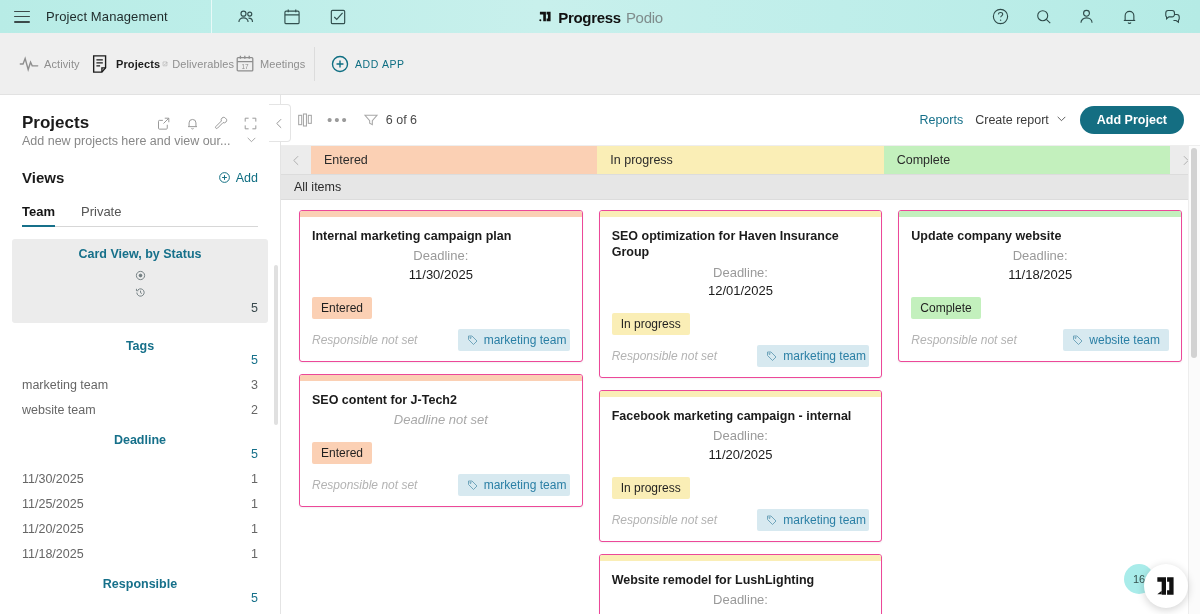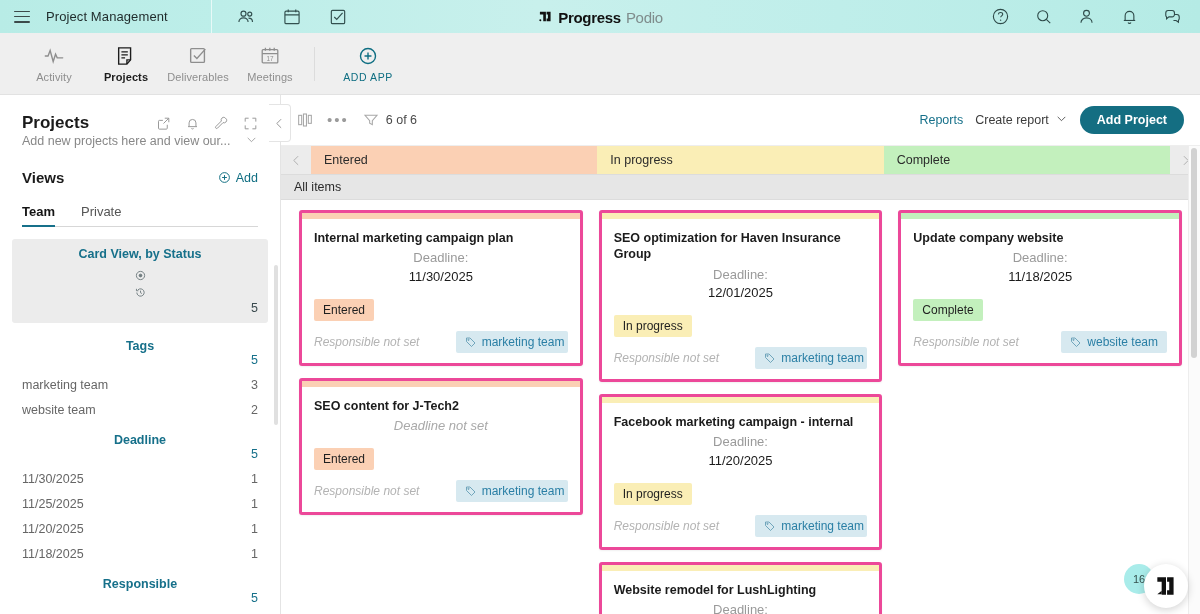--- a/index.html
+++ b/index.html
@@ -46,21 +46,21 @@
   .appnav {
     height: 62px;
     background:#efefef;
     display:flex; align-items:center;
     padding-left: 18px;
     border-bottom:1px solid #e2e2e2;
     position:relative;
   }
   .appnav-item {
     width: 72px;
-    display:flex; flex-direction:column; align-items:center; gap:4px;
+    display:flex; flex-direction:row; align-items:center; gap:4px;
     cursor:pointer;
     color:#8e8e8e;
   }
   .appnav-item.active { color:#1d1d1d; }
   .appnav-item .ic { width:22px; height:22px; }
   .appnav-item .ic svg { width:100%; height:100%; }
   .appnav-item .lb { font-size:11px; letter-spacing:.1px;}
   .appnav-item.active .lb { font-weight:bold; color:#1d1d1d;}
   .appnav-sep { width:1px; height:34px; background:#dcdcdc; margin:0 14px 0 8px;}
   .appnav-item.addapp { color:#0e6e82; width:78px;}
@@ -141,21 +141,21 @@
   .bh-cols { flex:1; display:flex; }
   .bh-col { flex:1; display:flex; align-items:center; padding-left:13px; font-size:12.5px; color:#2b2b2b;}
   .allitems-row {
     height:26px; background:#e6e6e6; display:flex; align-items:center;
     padding-left:13px; font-size:12.5px; color:#2b2b2b;
     border-top:1px solid #dcdcdc; border-bottom:1px solid #dcdcdc;
   }
   .columns { display:flex; padding:0 10px; height:calc(100% - 54px); }
   .column { flex:1; padding:10px 8px 0; }
   .card {
-    background:#fff; border:3px solid #ec4899; border-radius:3px;
+    background:#fff; border:1px solid #ec4899; border-radius:3px;
     margin-bottom:12px; overflow:hidden;
     box-shadow:0 1px 2px rgba(0,0,0,.06);
     cursor:pointer;
   }
   .card-strip { height:6px; }
   .card-inner { padding:11px 12px 10px; }
   .card-title { font-size:12.5px; font-weight:bold; color:#1b1b1b; line-height:1.3;}
   .card-deadline { text-align:center; margin-top:3px; font-size:13px; line-height:1.45;}
   .dl-label { color:#9a9a9a;}
   .dl-value { color:#1b1b1b;}

